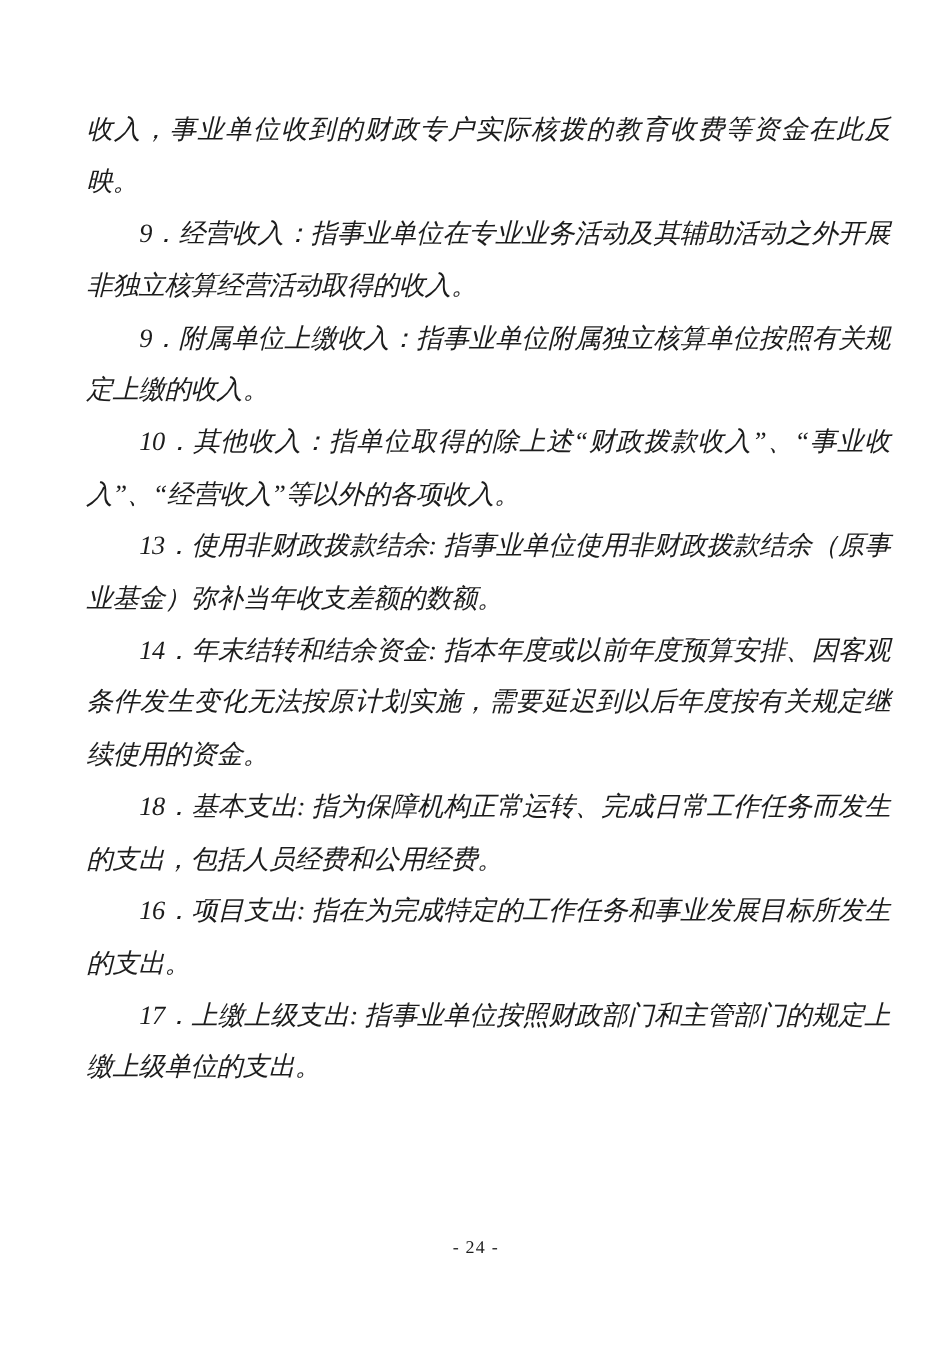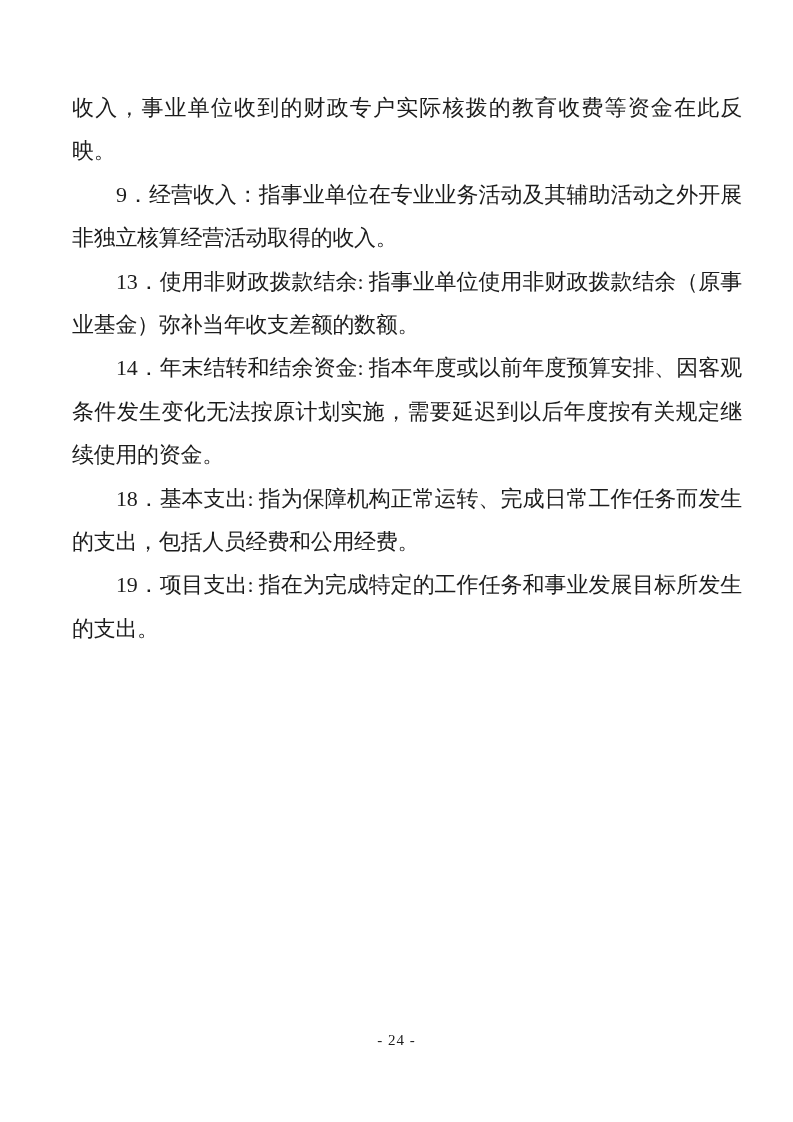--- a/index.html
+++ b/index.html
@@ -19,20 +19,21 @@
   .content {
     position: absolute;
     left: 72px;
     top: 86px;
     width: 670px;
     font-size: 22px;
     line-height: 43.4px;
     letter-spacing: -0.3px;
     text-align: justify;
     text-justify: inter-ideograph;
+    font-style: italic;
   }
   .para {
     margin: 0;
     padding: 0;
   }
   .para.indent {
     text-indent: 2em;
   }
   .footer {
     position: absolute;
@@ -45,22 +46,25 @@
     color: #1c1c1c;
   }
 </style>
 </head>
 <body>
 
 <div class="page">
   <div class="content">
     <p class="para">收入，事业单位收到的财政专户实际核拨的教育收费等资金在此反映。</p>
     <p class="para indent">9．经营收入：指事业单位在专业业务活动及其辅助活动之外开展非独立核算经营活动取得的收入。</p>
+    <p class="para indent">9．附属单位上缴收入：指事业单位附属独立核算单位按照有关规定上缴的收入。</p>
+    <p class="para indent">10．其他收入：指单位取得的除上述“财政拨款收入”、“事业收入”、“经营收入”等以外的各项收入。</p>
     <p class="para indent">13．使用非财政拨款结余: 指事业单位使用非财政拨款结余（原事业基金）弥补当年收支差额的数额。</p>
     <p class="para indent">14．年末结转和结余资金: 指本年度或以前年度预算安排、因客观条件发生变化无法按原计划实施，需要延迟到以后年度按有关规定继续使用的资金。</p>
     <p class="para indent">18．基本支出: 指为保障机构正常运转、完成日常工作任务而发生的支出，包括人员经费和公用经费。</p>
-    <p class="para indent">19．项目支出: 指在为完成特定的工作任务和事业发展目标所发生的支出。</p>
+    <p class="para indent">16．项目支出: 指在为完成特定的工作任务和事业发展目标所发生的支出。</p>
+    <p class="para indent">17．上缴上级支出: 指事业单位按照财政部门和主管部门的规定上缴上级单位的支出。</p>
   </div>
 
   <div class="footer">
     <span>- 24 -</span>
   </div>
 </div>
 
 </body></html>

